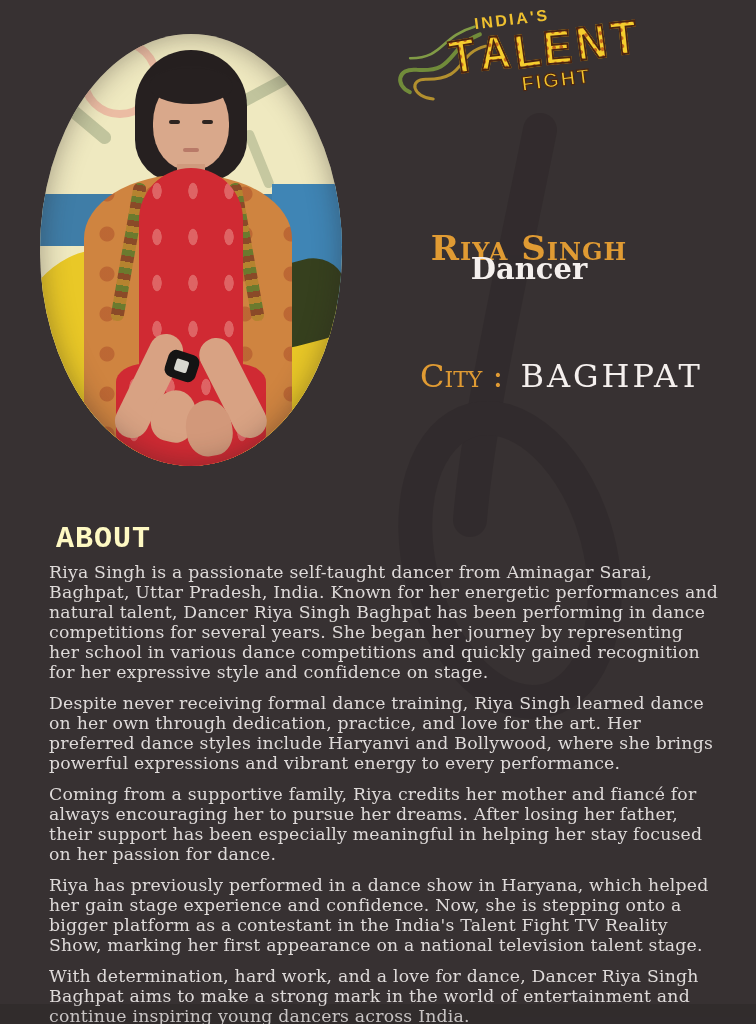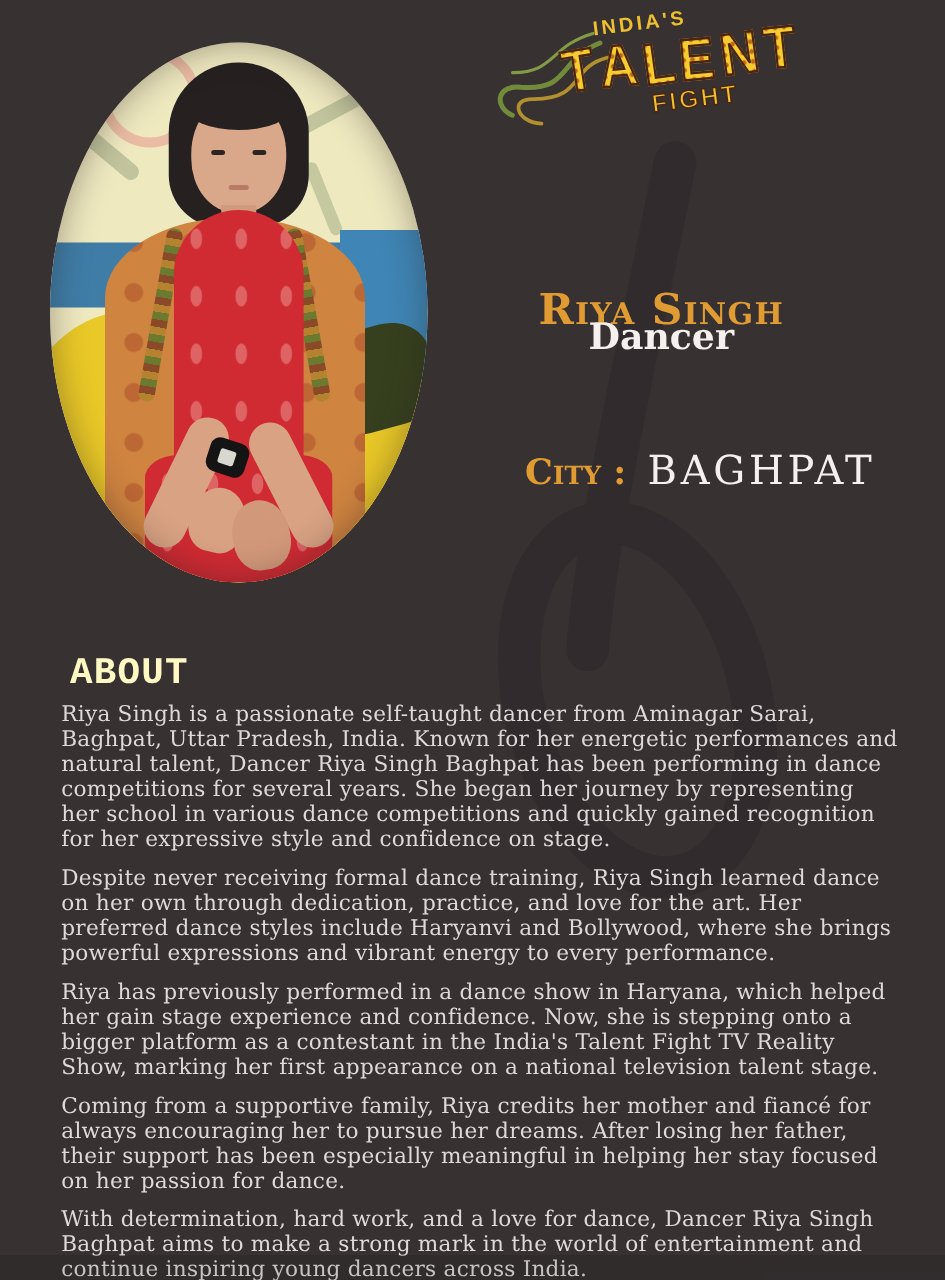--- a/index.html
+++ b/index.html
@@ -103,21 +103,21 @@
   .name{
     position:absolute;left:529px;top:228px;transform:translateX(-50%);
     font-weight:700;font-size:34px;font-variant:small-caps;letter-spacing:1px;
     color:#e09b33;white-space:nowrap;
   }
   .role{
     position:absolute;left:529px;top:252px;transform:translateX(-50%);
     font-weight:700;font-size:29px;color:#f5f0ee;white-space:nowrap;
   }
   .city-row{position:absolute;left:420px;top:357px;white-space:nowrap;}
-  .city-label{font-weight:700;font-size:28px;font-variant:small-caps;color:#e09b33;}
+  .city-label{font-weight:400;font-size:32px;font-variant:small-caps;color:#e09b33;}
   .city-value{font-weight:400;font-size:32px;color:#f5f0ee;letter-spacing:3px;margin-left:12px;}
   .about-heading{
     position:absolute;left:56px;top:522px;
     font-family:Liberation Mono, monospace;font-weight:700;font-size:30px;
     letter-spacing:1px;color:#fef9c3;
   }
   .about-body{
     position:absolute;left:38px;top:551px;width:692px;
     font-size:17.3px;line-height:20px;color:#dedad9;letter-spacing:.2px;
   }
@@ -187,20 +187,20 @@
   <div class="city-row">
     <span class="city-label">City :</span>
     <span class="city-value">BAGHPAT</span>
   </div>
 
   <div class="about-heading">ABOUT</div>
 
   <div class="about-body">
     <p>Riya Singh is a passionate self-taught dancer from Aminagar Sarai, Baghpat, Uttar Pradesh, India. Known for her energetic performances and natural talent, Dancer Riya Singh Baghpat has been performing in dance competitions for several years. She began her journey by representing her school in various dance competitions and quickly gained recognition for her expressive style and confidence on stage.</p>
     <p>Despite never receiving formal dance training, Riya Singh learned dance on her own through dedication, practice, and love for the art. Her preferred dance styles include Haryanvi and Bollywood, where she brings powerful expressions and vibrant energy to every performance.</p>
+    <p>Coming from a supportive family, Riya credits her mother and fiancé for always encouraging her to pursue her dreams. After losing her father, their support has been especially meaningful in helping her stay focused on her passion for dance.</p>
     <p>Riya has previously performed in a dance show in Haryana, which helped her gain stage experience and confidence. Now, she is stepping onto a bigger platform as a contestant in the India's Talent Fight TV Reality Show, marking her first appearance on a national television talent stage.</p>
-    <p>Coming from a supportive family, Riya credits her mother and fiancé for always encouraging her to pursue her dreams. After losing her father, their support has been especially meaningful in helping her stay focused on her passion for dance.</p>
     <p>With determination, hard work, and a love for dance, Dancer Riya Singh Baghpat aims to make a strong mark in the world of entertainment and continue inspiring young dancers across India.</p>
   </div>
 
   <div class="bottom-strip"></div>
 
 </div>
 
 </body></html>

